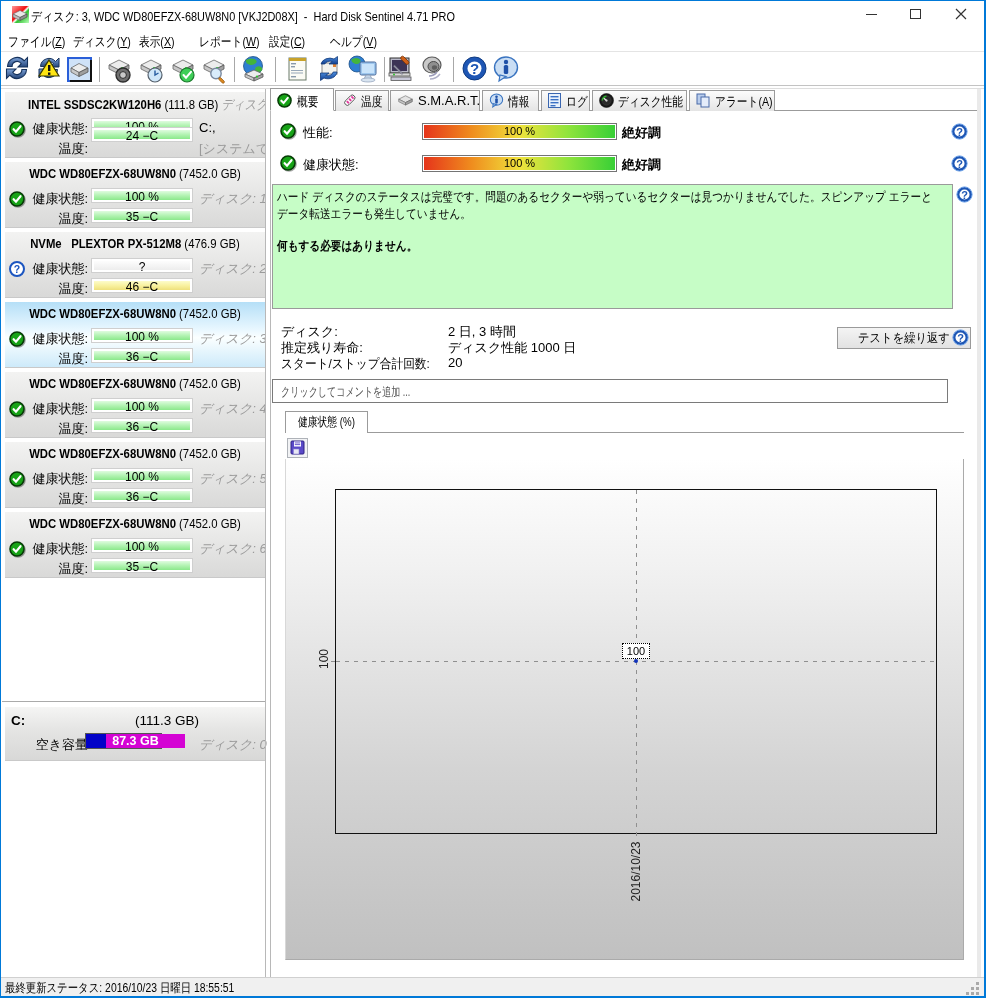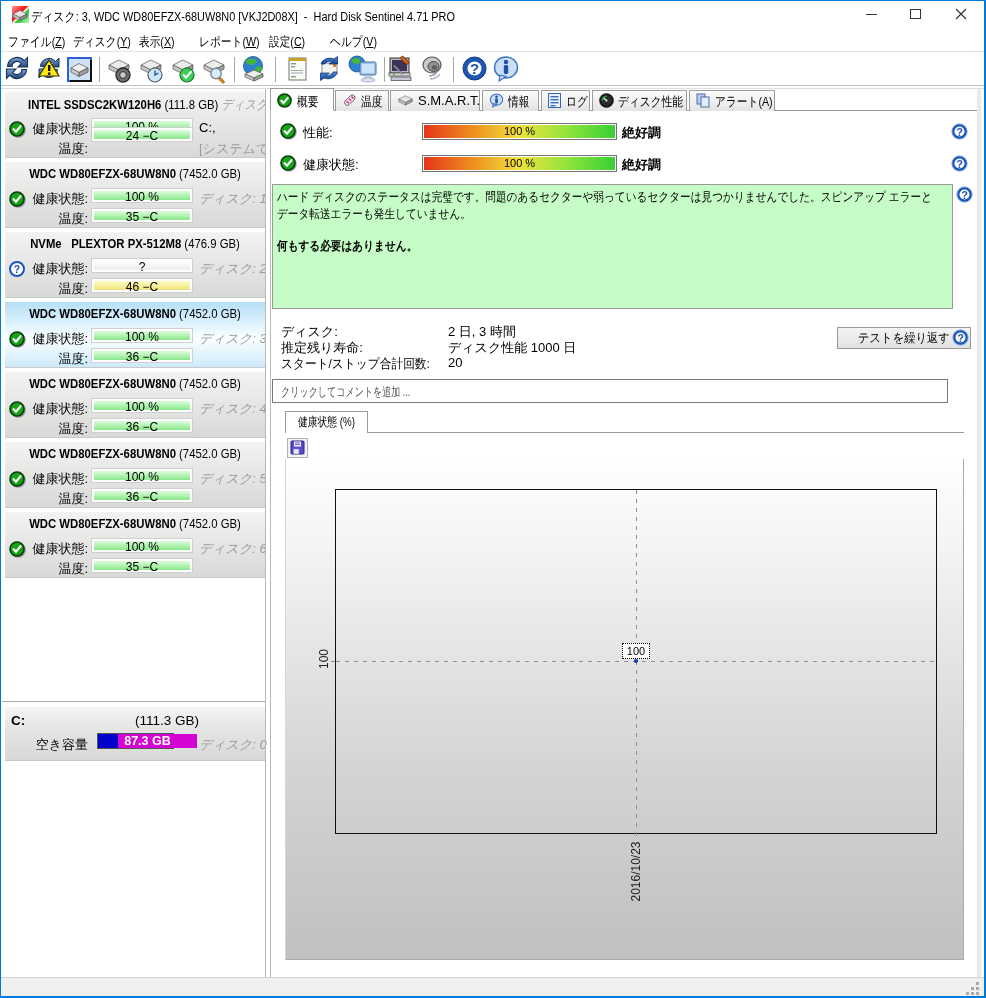--- a/index.html
+++ b/index.html
@@ -284,21 +284,21 @@
         <div class="bar green" style="top:27px"><span style="display:inline-block;margin-top:1px">100 %</span></div>
         <div class="rt" style="top:28px"><span class="dim it">ディスク: 6</span></div>
         <div class="lb" style="top:48px">温度:</div>
         <div class="bar green" style="top:47px"><span style="display:inline-block;margin-top:1px">35 −C</span></div>
       </div>
       <div class="a" style="left:0;top:612px;width:263px;height:1px;background:#aaa"></div>
       <div class="a" style="left:3px;top:618px;width:260px;height:54px;background:linear-gradient(#f5f5f4,#e4e4e3 45%,#d8d8d7);border-bottom:1px solid #c9c9c9">
 <div class="a b" style="left:6px;top:6px;font-size:13.5px">C:</div>
 <div class="a" style="left:130px;top:6px;font-size:13.5px">(111.3 GB)</div>
 <div class="lb" style="top:29px">空き容量</div>
-<div class="a" style="left:92px;top:26px;width:77px;height:16px;border:1px solid #555;background:#0202c8">
+<div class="a" style="left:80px;top:26px;width:77px;height:16px;border:1px solid #555;background:#0202c8">
 <div class="a" style="left:20px;top:0;width:79px;height:14px;background:#d404d4"></div>
 <div class="a" style="left:0;top:0;width:99px;text-align:center;font-size:12.5px;line-height:14px;color:#fff;font-weight:bold">87.3 GB</div>
 </div>
 <div class="rt dim it" style="left:194px;top:29px">ディスク: 0</div>
 </div>
     </div>
     <div class="a" style="left:265px;top:89px;width:1px;height:888px;background:#b8b8b8"></div>
 <div class="a" style="left:270px;top:89px;width:1px;height:888px;background:#b8b8b8"></div>
 <div class="a" style="left:977px;top:89px;width:4px;height:888px;background:#eaeaea"></div>
 
@@ -433,20 +433,21 @@
 <div class="a" style="left:335px;top:489px;width:602px;height:345px;border:1px solid #111"></div>
 <div class="a" style="left:336px;top:661px;width:600px;height:1px;background:repeating-linear-gradient(90deg,#8f8f8f 0 4px,rgba(0,0,0,0) 4px 9px)"></div>
 <div class="a" style="left:322px;top:661px;width:13px;height:1px;background:repeating-linear-gradient(90deg,#8f8f8f 0 4px,rgba(0,0,0,0) 4px 9px)"></div>
 <div class="a" style="left:636px;top:490px;width:1px;height:350px;background:repeating-linear-gradient(180deg,#8f8f8f 0 4px,rgba(0,0,0,0) 4px 9px)"></div>
 <div class="a" style="left:315px;top:651px;width:18px;height:18px;line-height:18px;text-align:center;font-size:12px;color:#222;transform:rotate(-90deg)">100</div>
 <div class="a" style="left:601px;top:865px;width:70px;height:13px;line-height:13px;text-align:center;font-size:12px;color:#222;transform:rotate(-90deg)">2016/10/23</div>
 <div class="a" style="left:622px;top:643px;width:28px;height:16px;background:#fff;border:1px dotted #000;text-align:center;font-size:11px;line-height:14px;color:#000">100</div>
 <div class="a" style="left:634px;top:659px;width:4px;height:4px;border-radius:50%;background:#1133bb"></div>
 
 <div class="a" style="left:0;top:977px;width:986px;height:19px;background:#f0f0f0;border-top:1px solid #d0d0d0"></div>
+<div class="a" style="left:5px;top:980px;font-size:12.5px;color:#000"><span style="display:inline-block;transform:scaleX(0.83);transform-origin:0 50%" class="nw">最終更新ステータス: 2016/10/23 日曜日 18:55:51</span></div>
 <svg class="a" style="left:958px;top:982px" width="24" height="13" viewBox="0 0 24 13">
 <g fill="#a9a9a9">
         <rect x="18" y="0" width="3" height="3"></rect>
         <rect x="13" y="5" width="3" height="3"></rect>
         <rect x="18" y="5" width="3" height="3"></rect>
         <rect x="8" y="10" width="3" height="3"></rect>
         <rect x="13" y="10" width="3" height="3"></rect>
         <rect x="18" y="10" width="3" height="3"></rect>
       </g>
 </svg>

